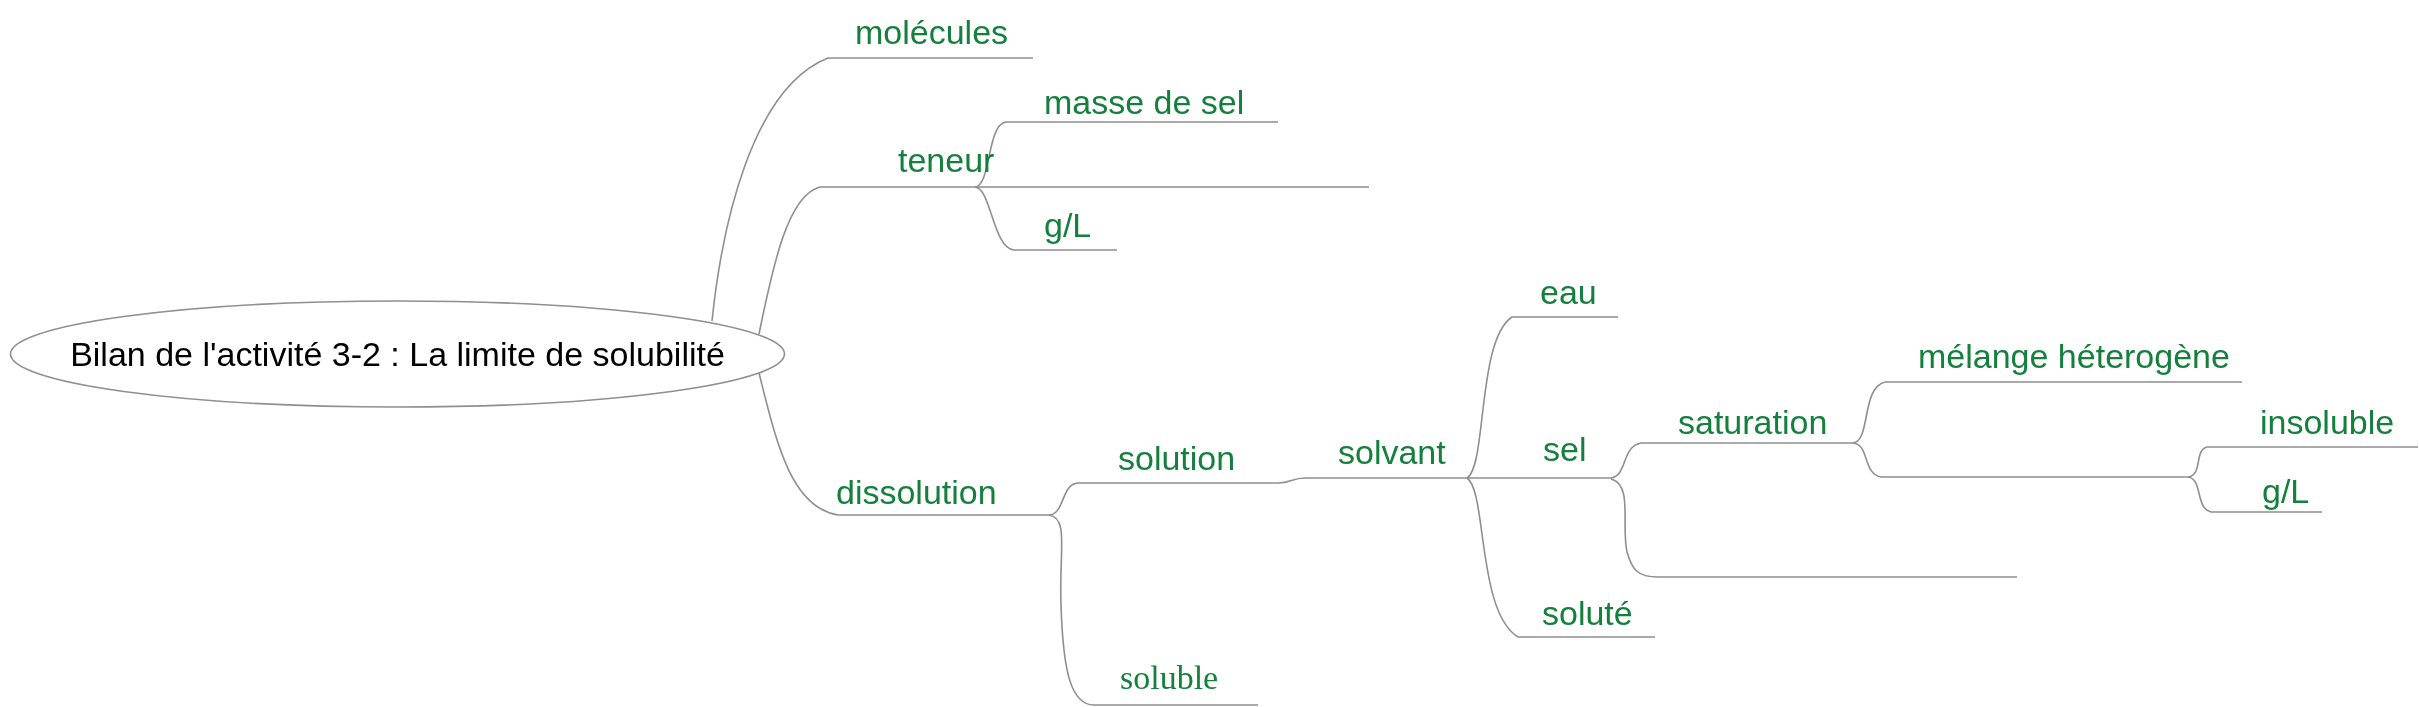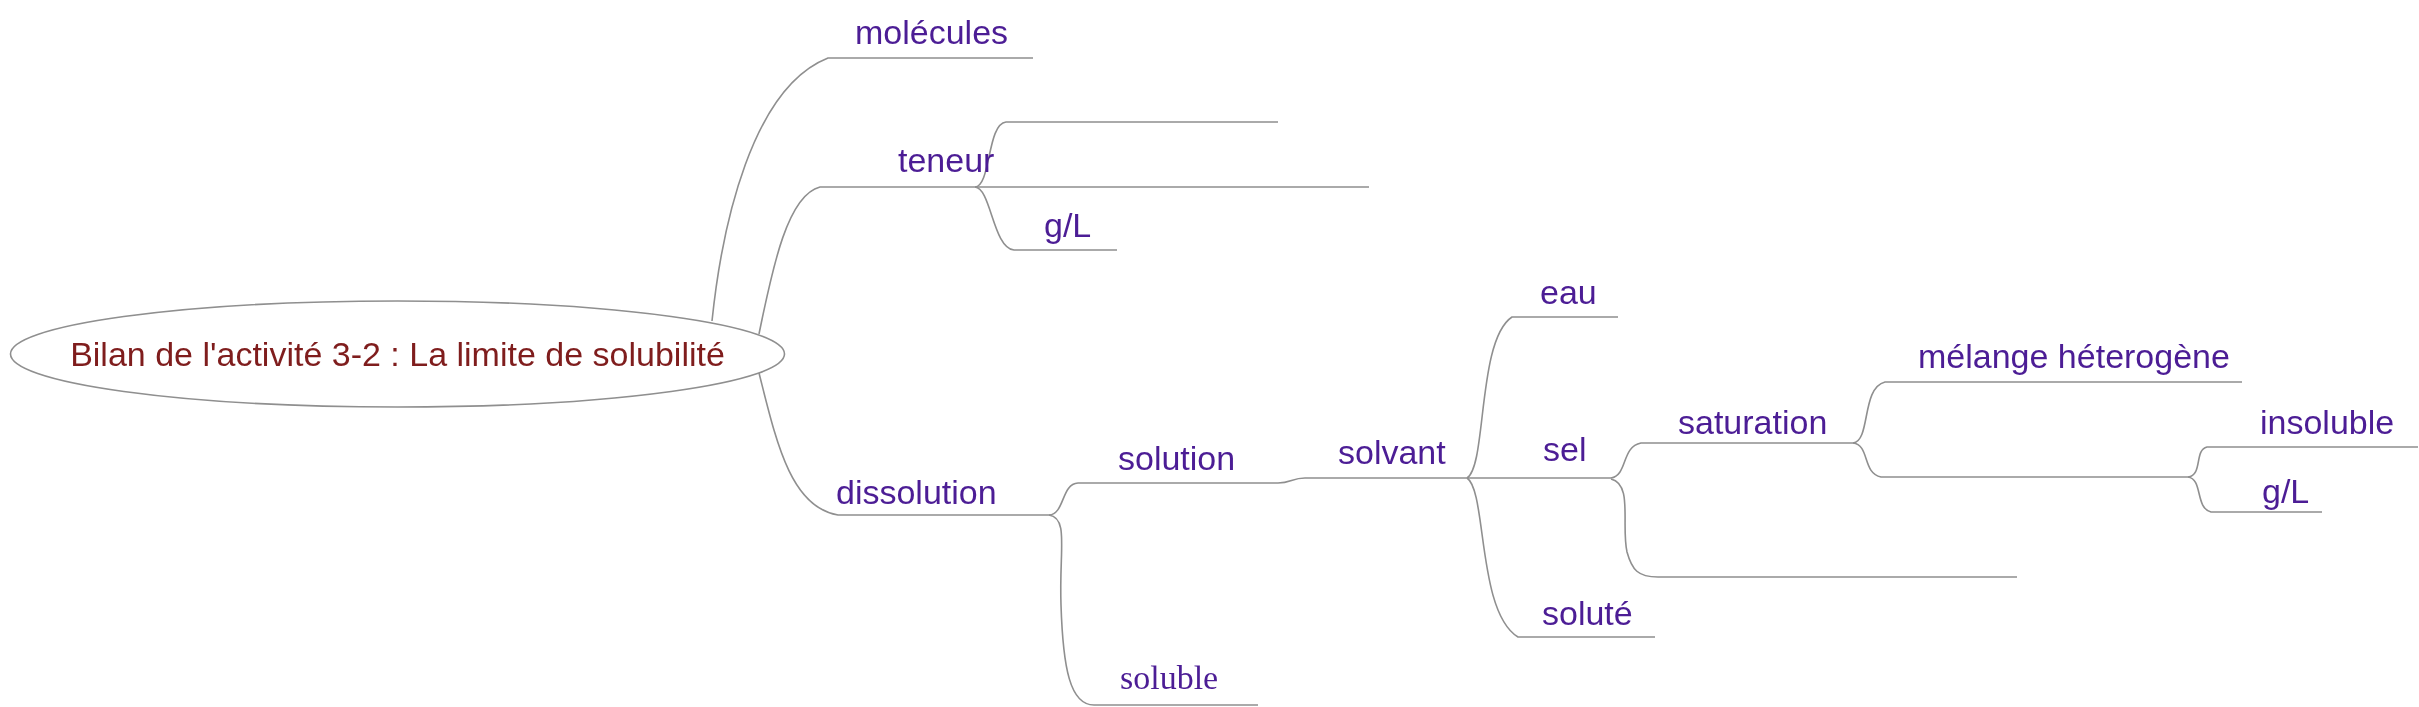--- a/index.html
+++ b/index.html
@@ -19,35 +19,35 @@
     position: absolute;
     left: 0;
     top: 0;
     width: 2419px;
     height: 707px;
   }
   .node-label {
     position: absolute;
     font-size: 34px;
     line-height: 40px;
-    color: #4c1d95;
+    color: #15803d;
     white-space: nowrap;
     cursor: default;
   }
   .root-label-box {
     position: absolute;
     left: 10px;
     top: 301px;
     width: 775px;
     height: 106px;
     display: flex;
     align-items: center;
     justify-content: center;
     font-size: 34px;
-    color: #7f1d1d;
+    color: #000000;
     white-space: nowrap;
   }
 </style>
 </head>
 <body>
 
 <div id="stage">
 
   <svg id="edges" viewBox="0 0 2419 707" xmlns="http://www.w3.org/2000/svg" fill="none" stroke="#8f8f8f" stroke-width="1.6">
 
@@ -83,20 +83,21 @@
 
     <path d="M 2188,477 C 2203,479 2195,508 2211,512 L 2322,512"></path>
   </svg>
 
   <div class="root-label-box">Bilan de l'activité 3-2 : La limite de solubilité</div>
 
   <div class="node-label" style="left:855px; top:12px;">molécules</div>
   <div class="node-label" style="left:898px; top:140px;">teneur</div>
   <div class="node-label" style="left:836px; top:472px;">dissolution</div>
 
+  <div class="node-label" style="left:1044px; top:82px;">masse de sel</div>
   <div class="node-label" style="left:1044px; top:205px;">g/L</div>
 
   <div class="node-label" style="left:1118px; top:438px;">solution</div>
   <div class="node-label" style="left:1120px; top:658px;font-family:Liberation Serif, serif;">soluble</div>
 
   <div class="node-label" style="left:1338px; top:432px;">solvant</div>
 
   <div class="node-label" style="left:1540px; top:272px;">eau</div>
   <div class="node-label" style="left:1543px; top:429px;">sel</div>
   <div class="node-label" style="left:1542px; top:593px;">soluté</div>

